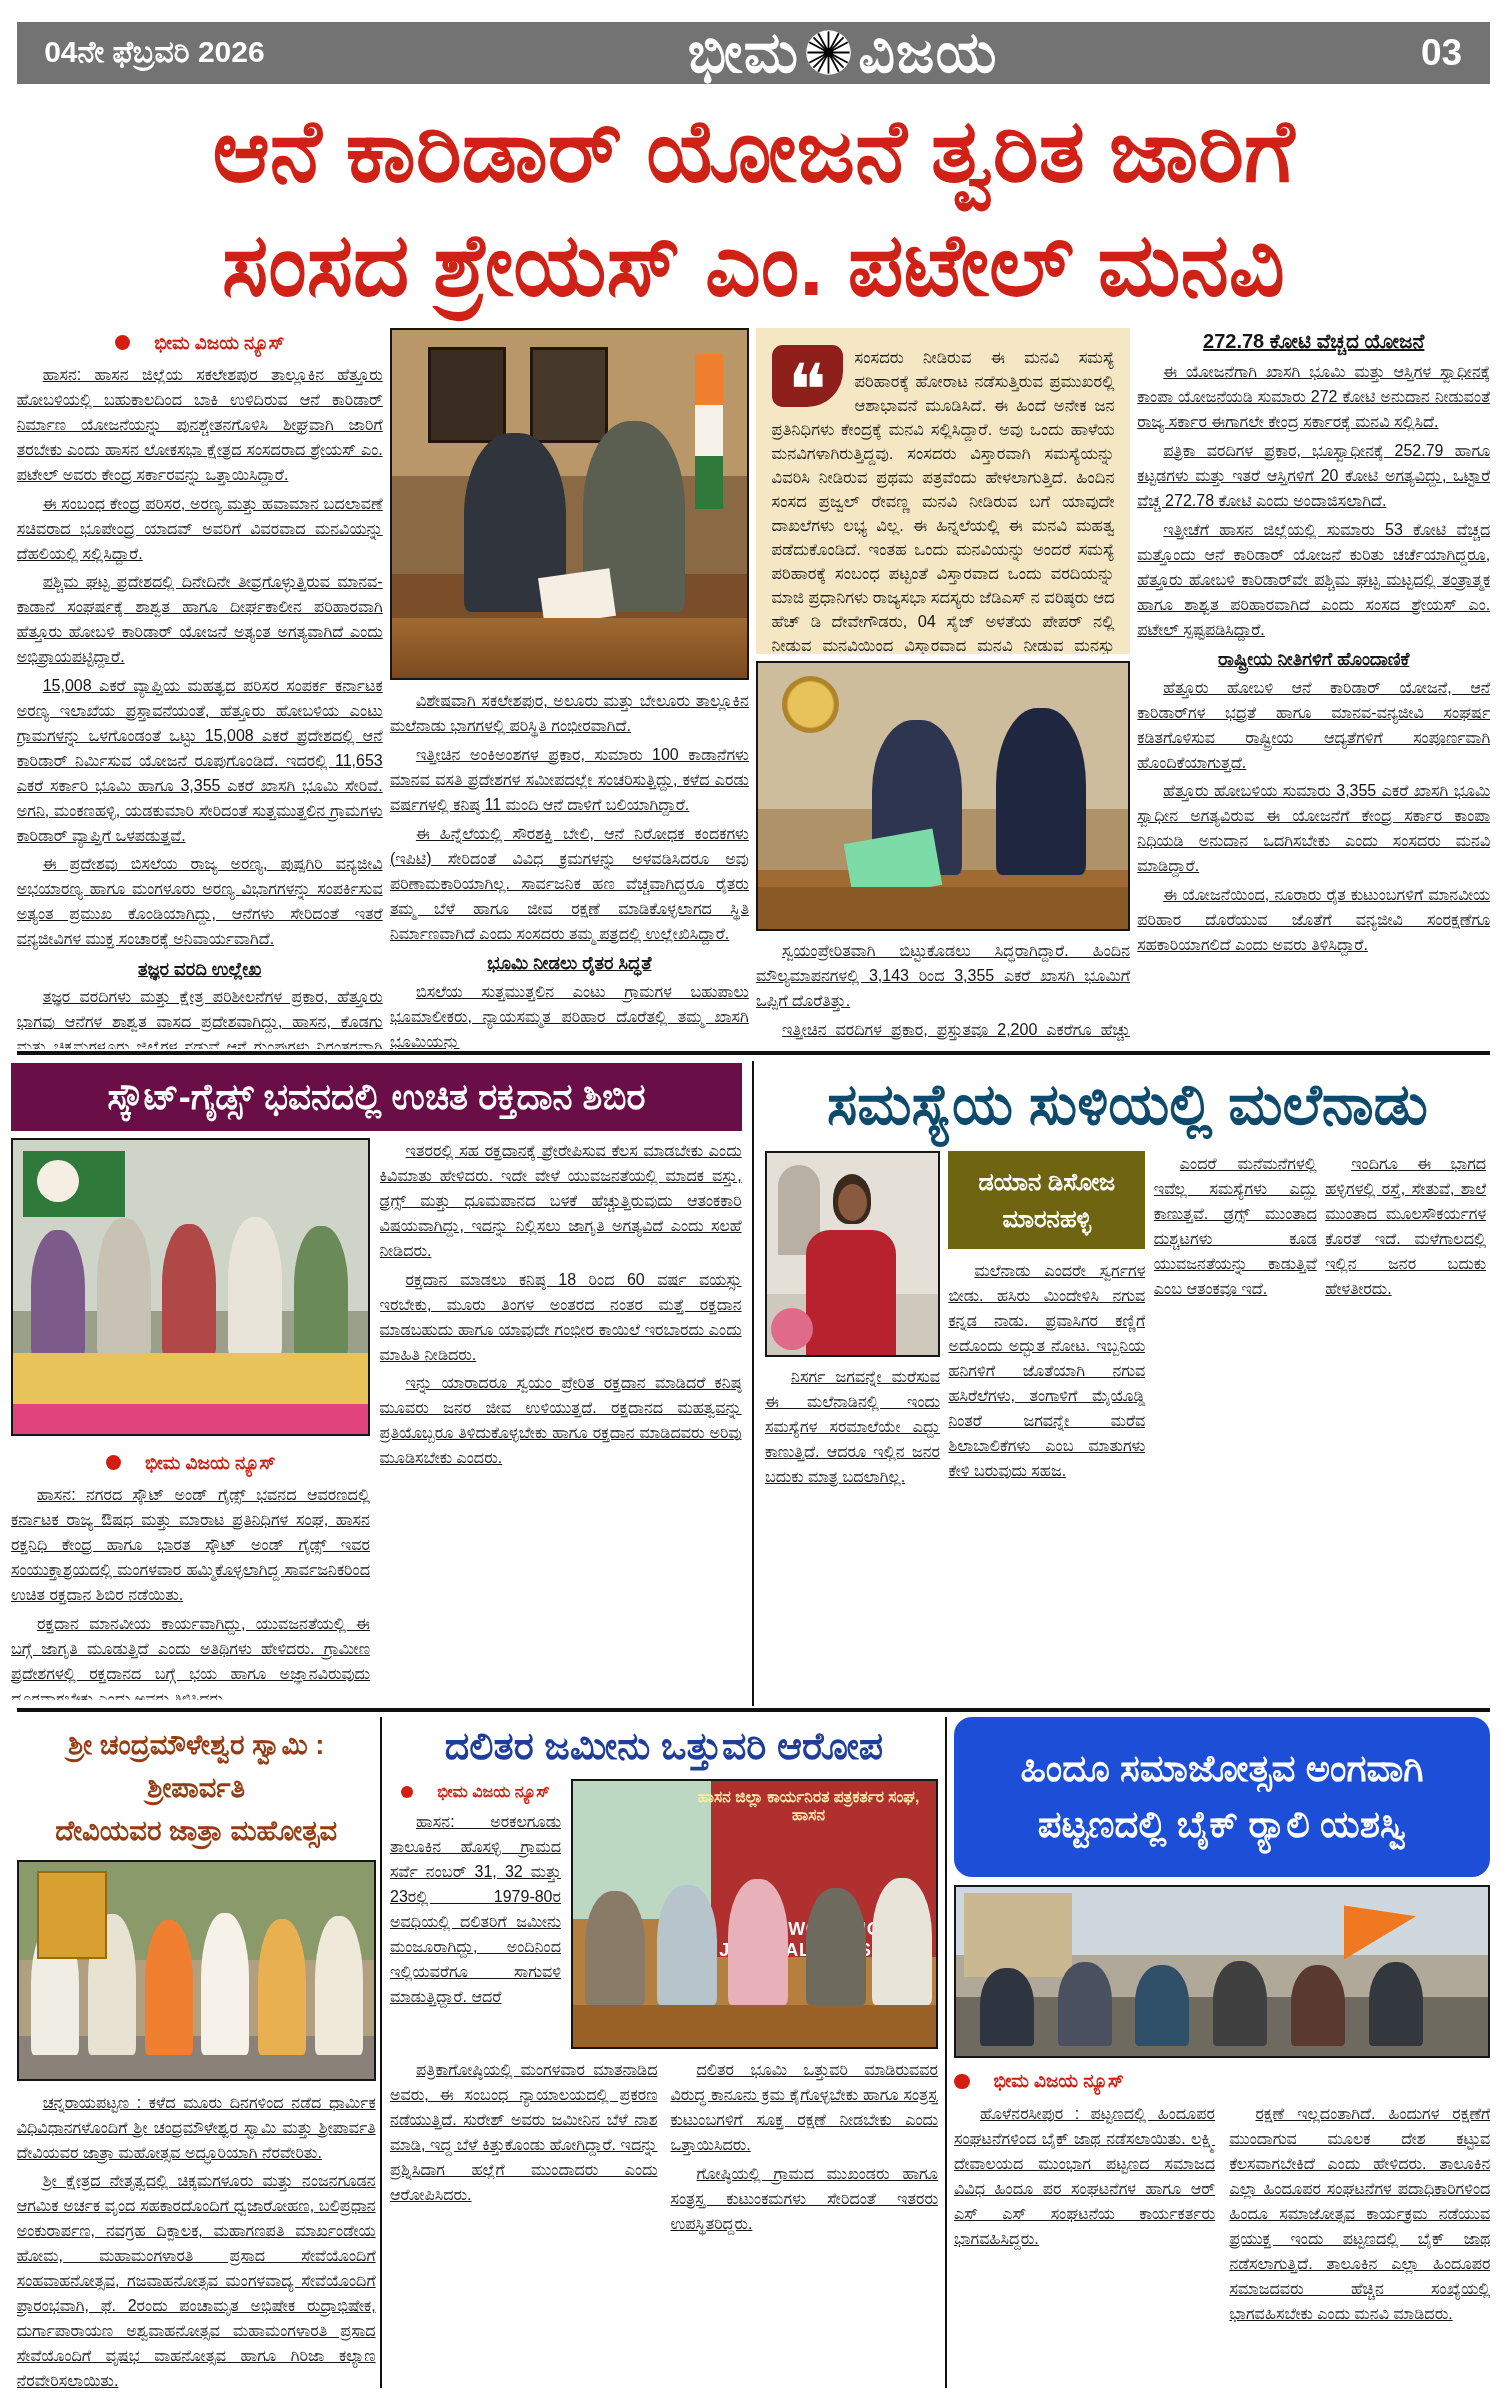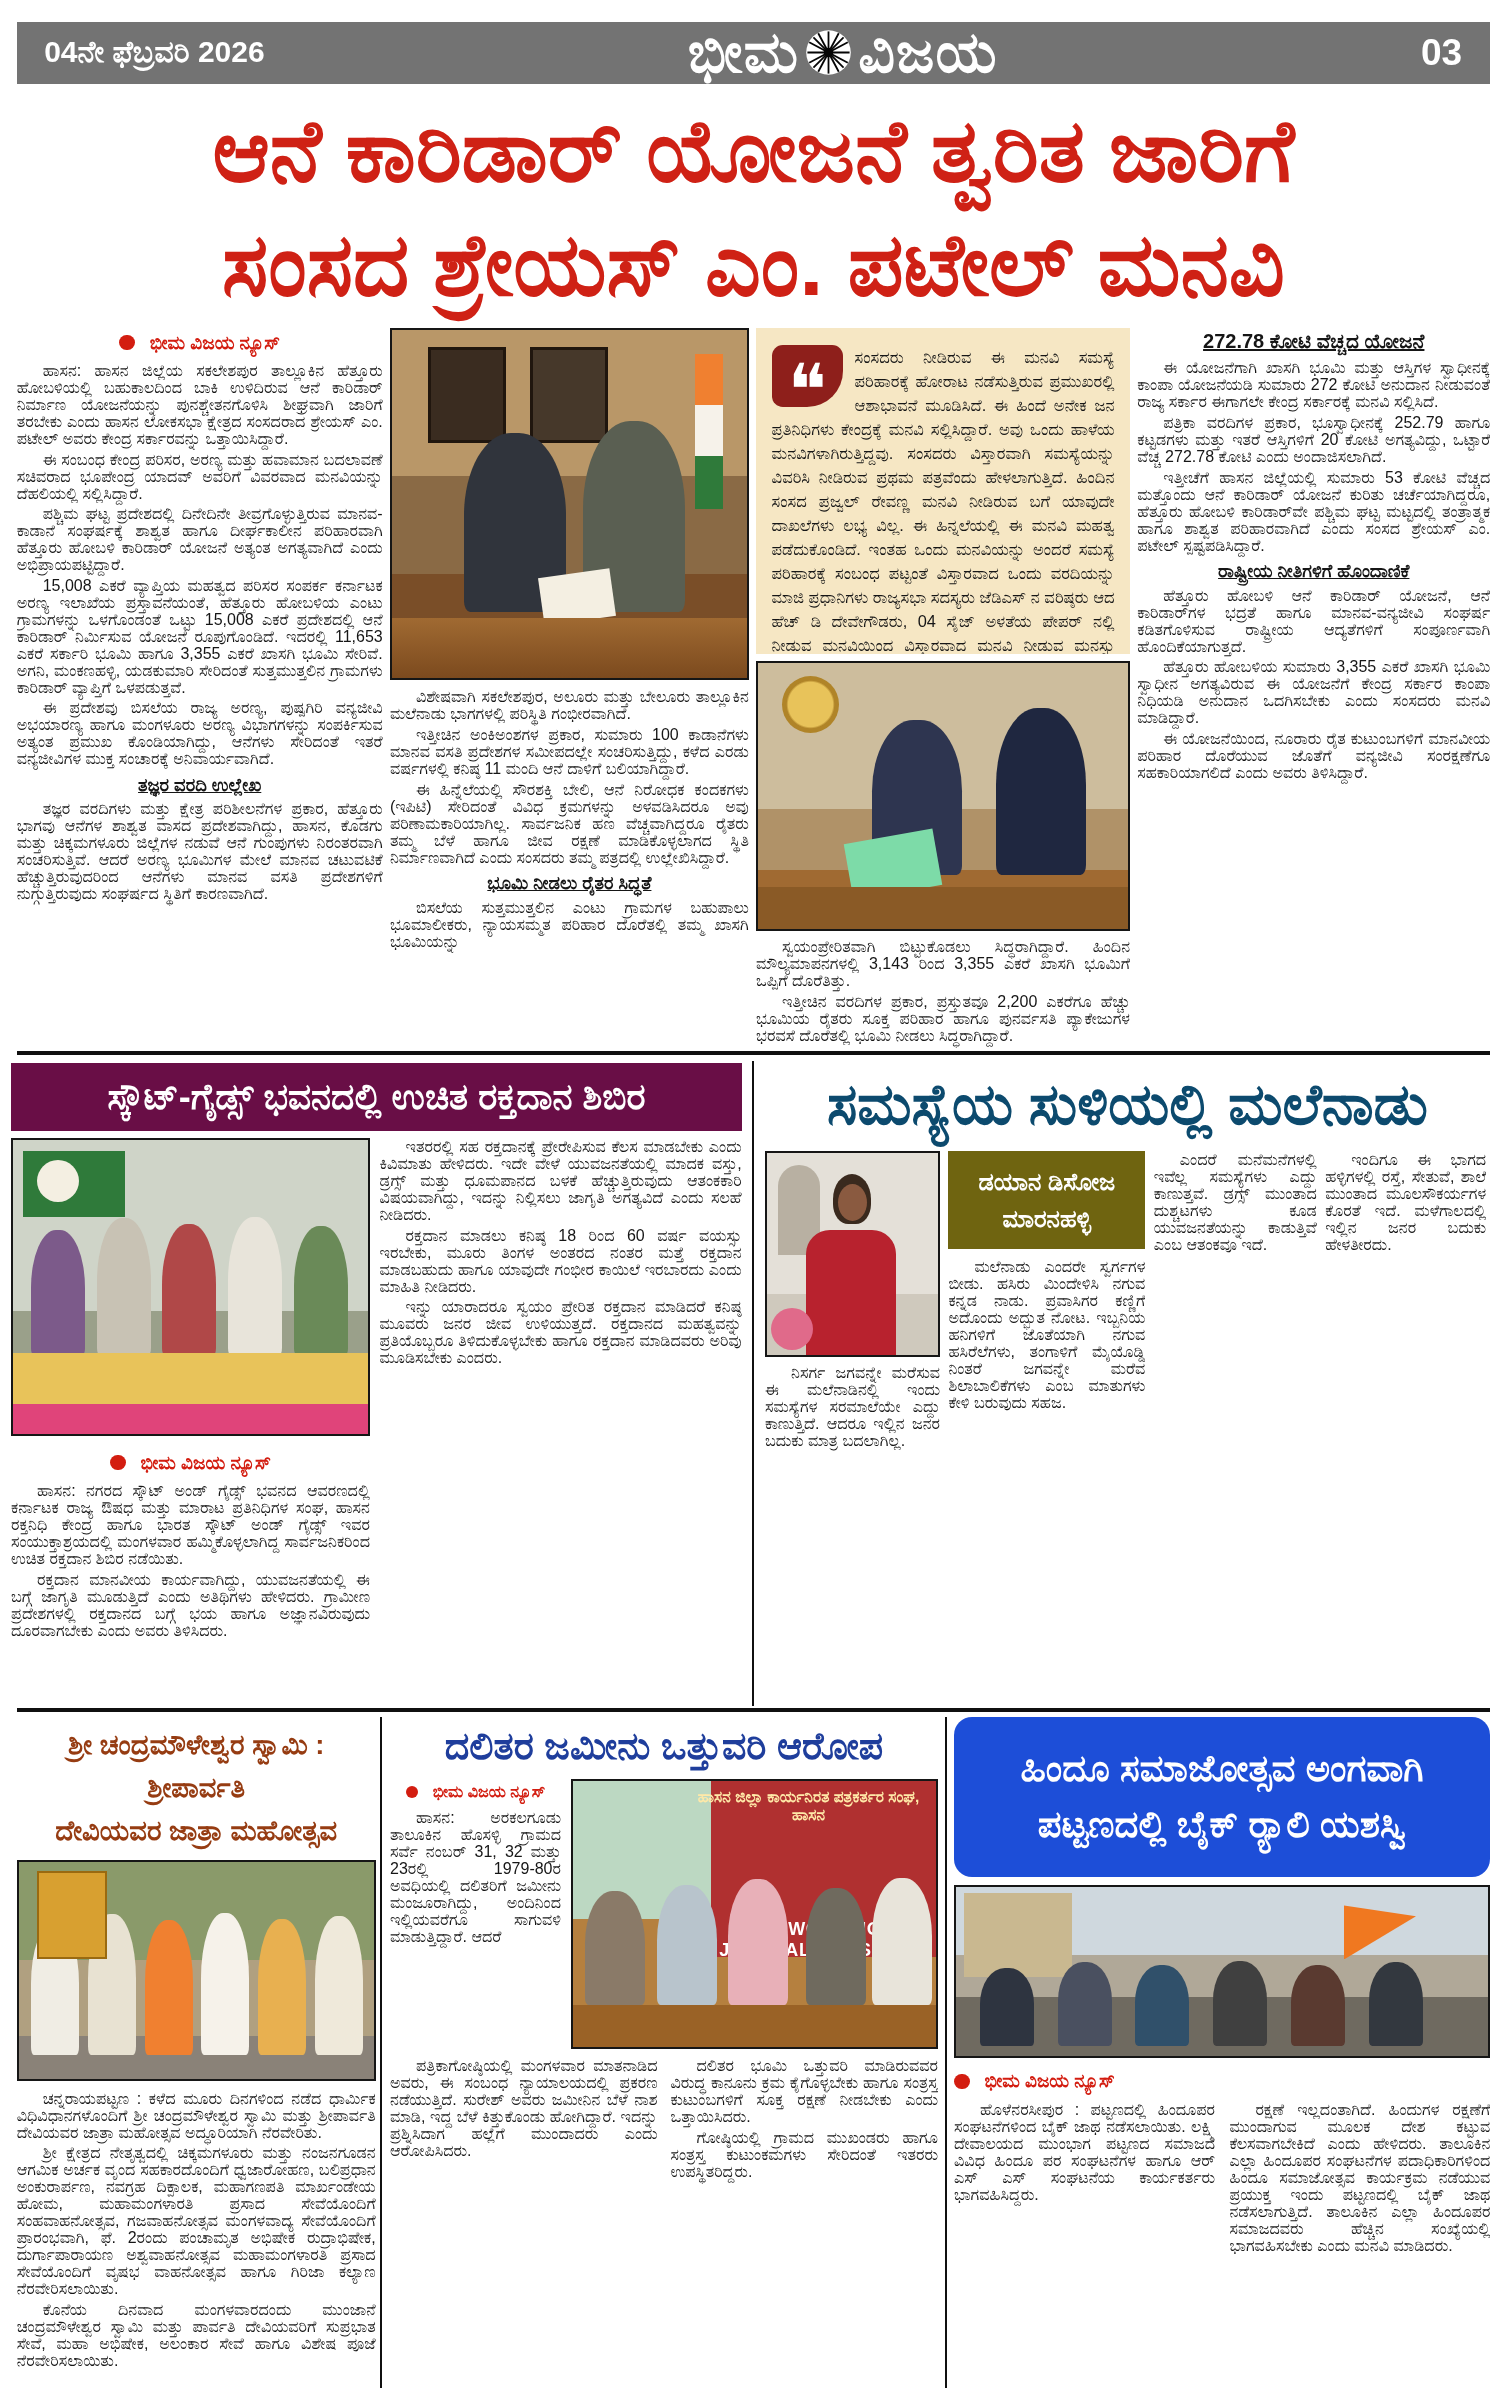--- a/index.html
+++ b/index.html
@@ -8,23 +8,23 @@
   
   .topbar{position:absolute;left:16.7px;top:21.5px;width:1473px;height:62px;background:#737373;
           display:flex;align-items:center;justify-content:space-between;padding:0 27.5px;box-sizing:border-box;}
   .topdate{color:#fff;font-size:30px;font-weight:bold;}
   .masthead{display:flex;align-items:center;gap:6px;color:#fff;font-size:57px;font-weight:bold;letter-spacing:1.2px;}
   .pageno{color:#fff;font-size:37px;font-weight:bold;}
   
   .mainhead{position:absolute;left:24px;top:94px;width:1459px;height:230px;
             color:#cf2115;font-weight:bold;font-size:87px;line-height:114px;text-align:center;}
   
-  .para{font-size:16px;line-height:17px;text-align:justify;text-indent:26px;margin:0 0 3.6px 0;}
+  .para{font-size:16px;line-height:25px;text-align:justify;text-indent:26px;margin:0 0 3.6px 0;text-decoration:underline;}
   .subhead{text-align:center;font-weight:bold;font-size:18px;text-decoration:underline;margin:7.2px 0 4.8px 0;}
-  .byline{display:flex;align-items:center;justify-content:center;gap:15px;
+  .byline{display:flex;align-items:center;justify-content:center;gap:24px;
           color:#d31d10;font-weight:bold;font-size:18.5px;margin:3.6px 0 8.4px 0;}
   .byline .dot{width:15.5px;height:15.5px;border-radius:50%;background:#d31d10;}
   .col{overflow:hidden;box-sizing:border-box;}
   
   #section1{position:absolute;left:16.7px;top:328px;width:1473px;height:721px;
             display:grid;grid-template-columns:366px 359px 374px 353px;column-gap:7.2px;}
   .photo{position:relative;border:2.4px solid #161616;box-sizing:border-box;overflow:hidden;}
   .fg{position:absolute;border-radius:46% 46% 6% 6%;}
   .head4{text-align:center;font-weight:bold;font-size:20px;text-decoration:underline;margin:2.4px 0 6px 0;}
   .quotebox{position:relative;background:#f6e7c4;padding:16.7px 15.5px 12px 15.5px;height:326px;box-sizing:border-box;overflow:hidden;}

